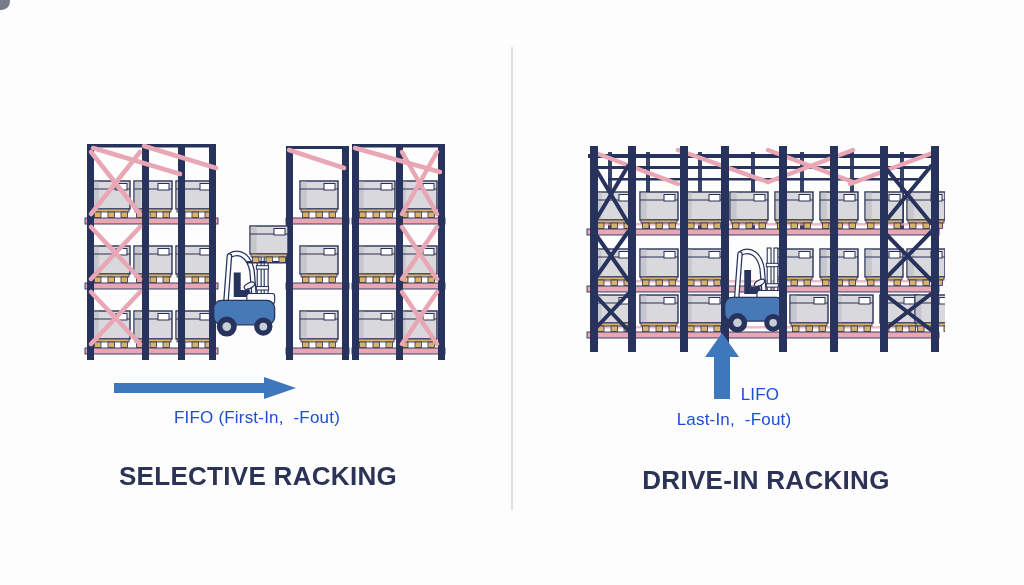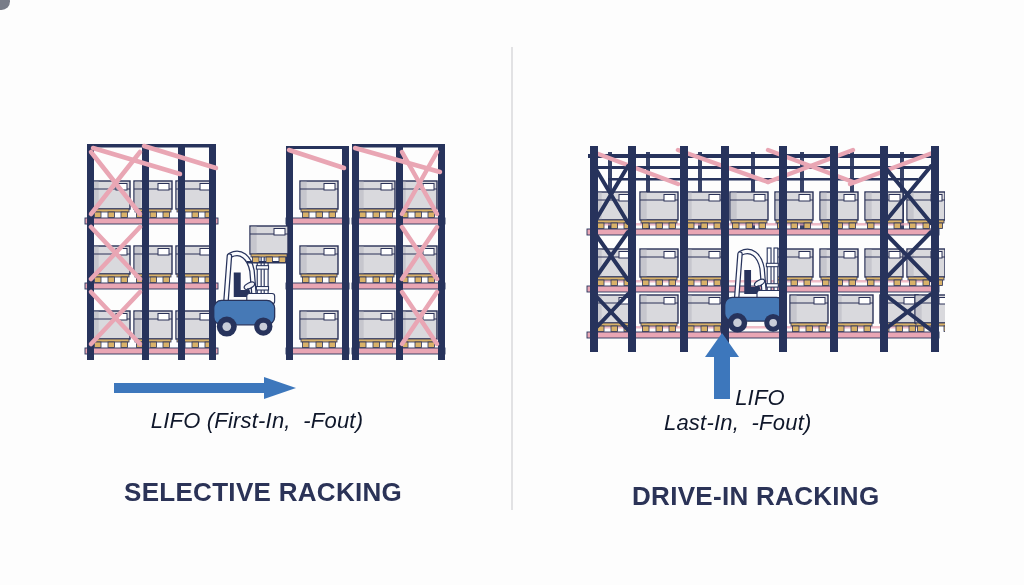--- a/index.html
+++ b/index.html
@@ -7,27 +7,27 @@
           font-family:"Liberation Sans",sans-serif;}
   .corner-smudge{position:absolute;left:-7px;top:-7px;width:17px;height:17px;border-radius:50%;
                  background:#565b6a;opacity:.8;}
   .divider{position:absolute;left:511px;top:47px;width:2px;height:463px;background:#e2e2e4;}
   svg.illu{position:absolute;}
   .illu-left{left:60px;top:128px;width:395px;height:237px;}
   .illu-right{left:583px;top:128px;width:362px;height:240px;}
   .arrow{position:absolute;z-index:5;}
   .arrow-right{left:114px;top:377px;width:182px;height:22px;}
   .arrow-up{left:705px;top:333px;width:34px;height:66px;}
-  .flow-label{position:absolute;font-size:22px;color:#0f172a;text-align:center;
-              white-space:pre;letter-spacing:.2px;z-index:6;font-style:italic;}
+  .flow-label{position:absolute;font-size:17px;color:#1d4ed8;text-align:center;
+              white-space:pre;letter-spacing:.2px;z-index:6;}
   .fifo-label{left:107px;top:408px;width:300px;}
   .lifo-1{left:700px;top:385px;width:120px;}
   .lifo-2{left:664px;top:410px;width:140px;}
-  .title{position:absolute;font-size:26px;font-weight:700;color:#2b3357;text-align:left;
-         letter-spacing:.3px;margin:16px;z-index:6;}
+  .title{position:absolute;font-size:26px;font-weight:700;color:#2b3357;text-align:center;
+         letter-spacing:.3px;margin:0;z-index:6;}
   .title-left{left:108px;top:461px;width:300px;}
   .title-right{left:616px;top:465px;width:300px;}
   
   .post{fill:#27335c;}
   .toprail{fill:#27335c;}
   .rail{fill:#e9a6b4;stroke:#27335c;stroke-width:.9;}
   .railback{fill:#e9a6b4;opacity:.75;}
   .brace{stroke:#e9a6b4;stroke-width:4.5;stroke-linecap:round;fill:none;}
   .bracen{stroke:#27335c;stroke-width:4;stroke-linecap:round;fill:none;}
   .backpost{fill:#27335c;opacity:.92;}
@@ -147,21 +147,21 @@
 
       <use href="#forklift" transform="translate(152,122) scale(0.87)"></use>
       <rect x="187" y="133" width="44" height="2.5" fill="#27335c"></rect>
       <use href="#crate" transform="translate(190,98)"></use>
     </svg>
 
     <svg class="arrow arrow-right" viewBox="0 0 182 22">
       <rect class="arrowfill" x="0" y="6" width="152" height="10"></rect>
       <polygon class="arrowfill" points="150,0 182,11 150,22"></polygon>
     </svg>
-    <div class="flow-label fifo-label">LIFO (First-In,  -Fout)</div>
+    <div class="flow-label fifo-label">FIFO (First-In,  -Fout)</div>
     <h2 class="title title-left">SELECTIVE RACKING</h2>
   </section>
 
   <section>
     <svg class="illu illu-right" viewBox="0 0 362 240">
 
       <g>
         <rect class="backpost" x="25" y="24" width="4" height="80"></rect>
           <rect class="backpost" x="63" y="24" width="4" height="80"></rect>
         <rect class="backpost" x="115" y="24" width="4" height="80"></rect>

